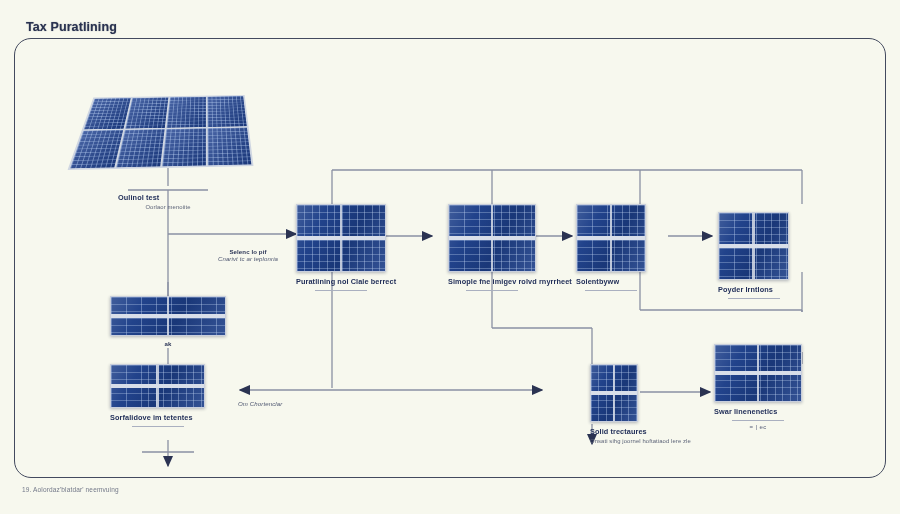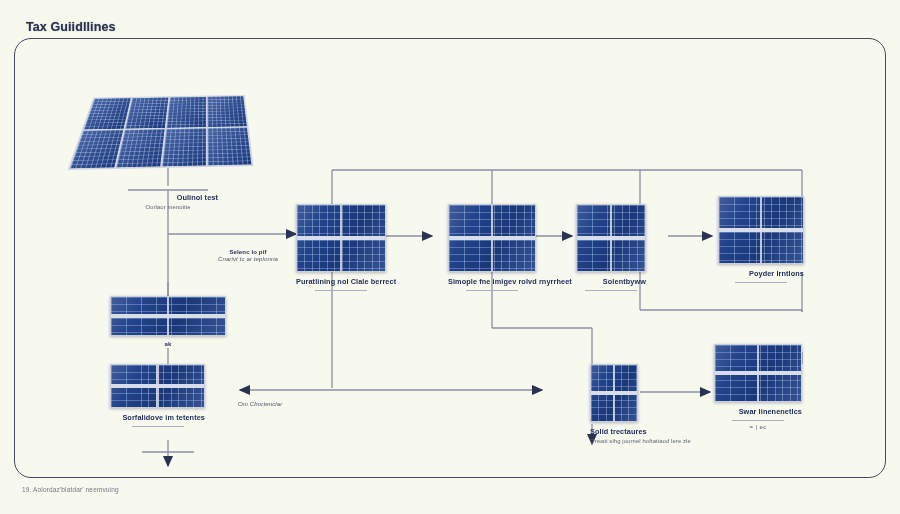--- a/index.html
+++ b/index.html
@@ -102,21 +102,21 @@
       linear-gradient(to bottom,
         transparent calc(50% - 1.6px), #d8dee9 calc(50% - 1.6px),
         #d8dee9 calc(50% + 1.6px), transparent calc(50% + 1.6px)),
       linear-gradient(to right,
         transparent calc(50% - 1.1px), rgba(216,222,233,0.85) calc(50% - 1.1px),
         rgba(216,222,233,0.85) calc(50% + 1.1px), transparent calc(50% + 1.1px));
   }
 
   .node-label {
     margin-top: 5px;
-    text-align: right;
+    text-align: left;
     font-size: 7.3px;
     font-weight: bold;
     color: #23305a;
     letter-spacing: 0.1px;
     filter: blur(0.38px);
     white-space: nowrap;
   }
   .node-sub {
     margin-top: 2px;
     text-align: center;
@@ -192,21 +192,21 @@
     color: #59607a;
     filter: blur(0.5px);
     letter-spacing: 0.4px;
   }
 </style>
 </head>
 <body>
 
 <div id="stage">
 
-  <div id="doc-title">Tax Guiidllines</div>
+  <div id="doc-title">Tax Puratlining</div>
 
   <div id="card"></div>
 
   <svg id="wires" viewBox="0 0 900 514" xmlns="http://www.w3.org/2000/svg">
     <defs>
       <marker id="ar" markerWidth="9" markerHeight="8" refX="8" refY="4" orient="auto">
         <path d="M0,0 L9,4 L0,8 Z" fill="#2b3352"></path>
       </marker>
       <marker id="arL" markerWidth="9" markerHeight="8" refX="1" refY="4" orient="auto">
         <path d="M9,0 L0,4 L9,8 Z" fill="#2b3352"></path>
@@ -307,21 +307,21 @@
     <div class="node-label">Simople fne imigev rolvd rnyrrheet</div>
     <div class="node-rule"></div>
   </div>
 
   <div class="node" style="left:576px; top:204px; width:70px;">
     <div class="panel" style="height:68px;"></div>
     <div class="node-label">Solentbyww</div>
     <div class="node-rule"></div>
   </div>
 
-  <div class="node" style="left:718px; top:196px; width:86px;">
+  <div class="node" style="left:718px; top:212px; width:71px;">
     <div class="panel" style="height:68px;"></div>
     <div class="node-label">Poyder Irntlons</div>
     <div class="node-rule"></div>
   </div>
 
   <div class="edge-label" style="left:238px; top:400px; width:104px; text-align:left;">
     <div class="l2">Om Chortenclar</div>
   </div>
 
   <div class="node" style="left:546px; top:364px; width:92px;padding-left:44px;">

